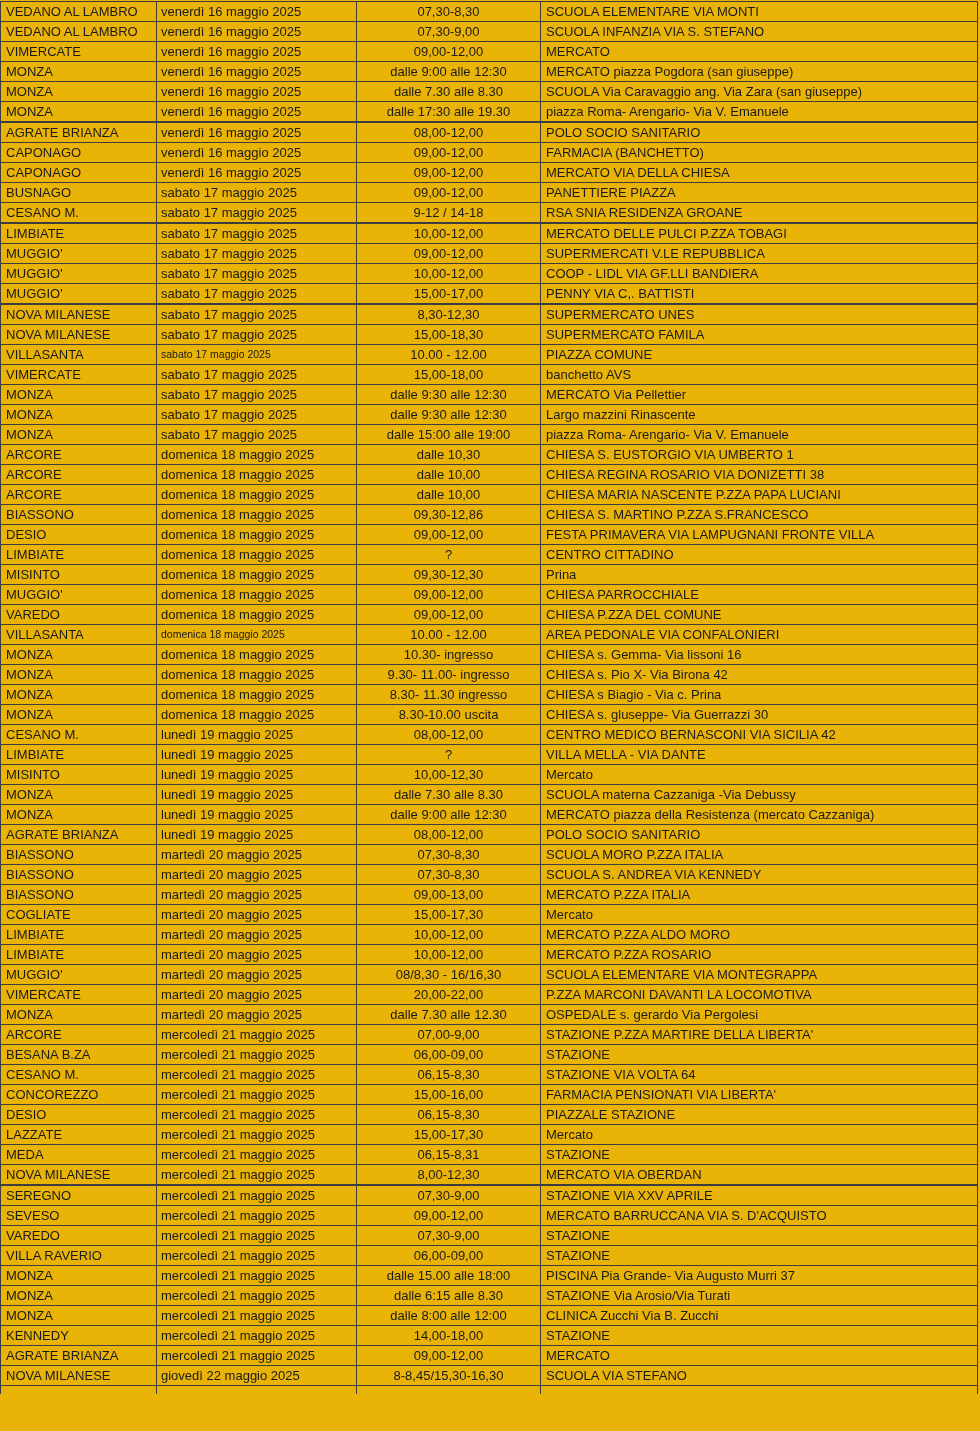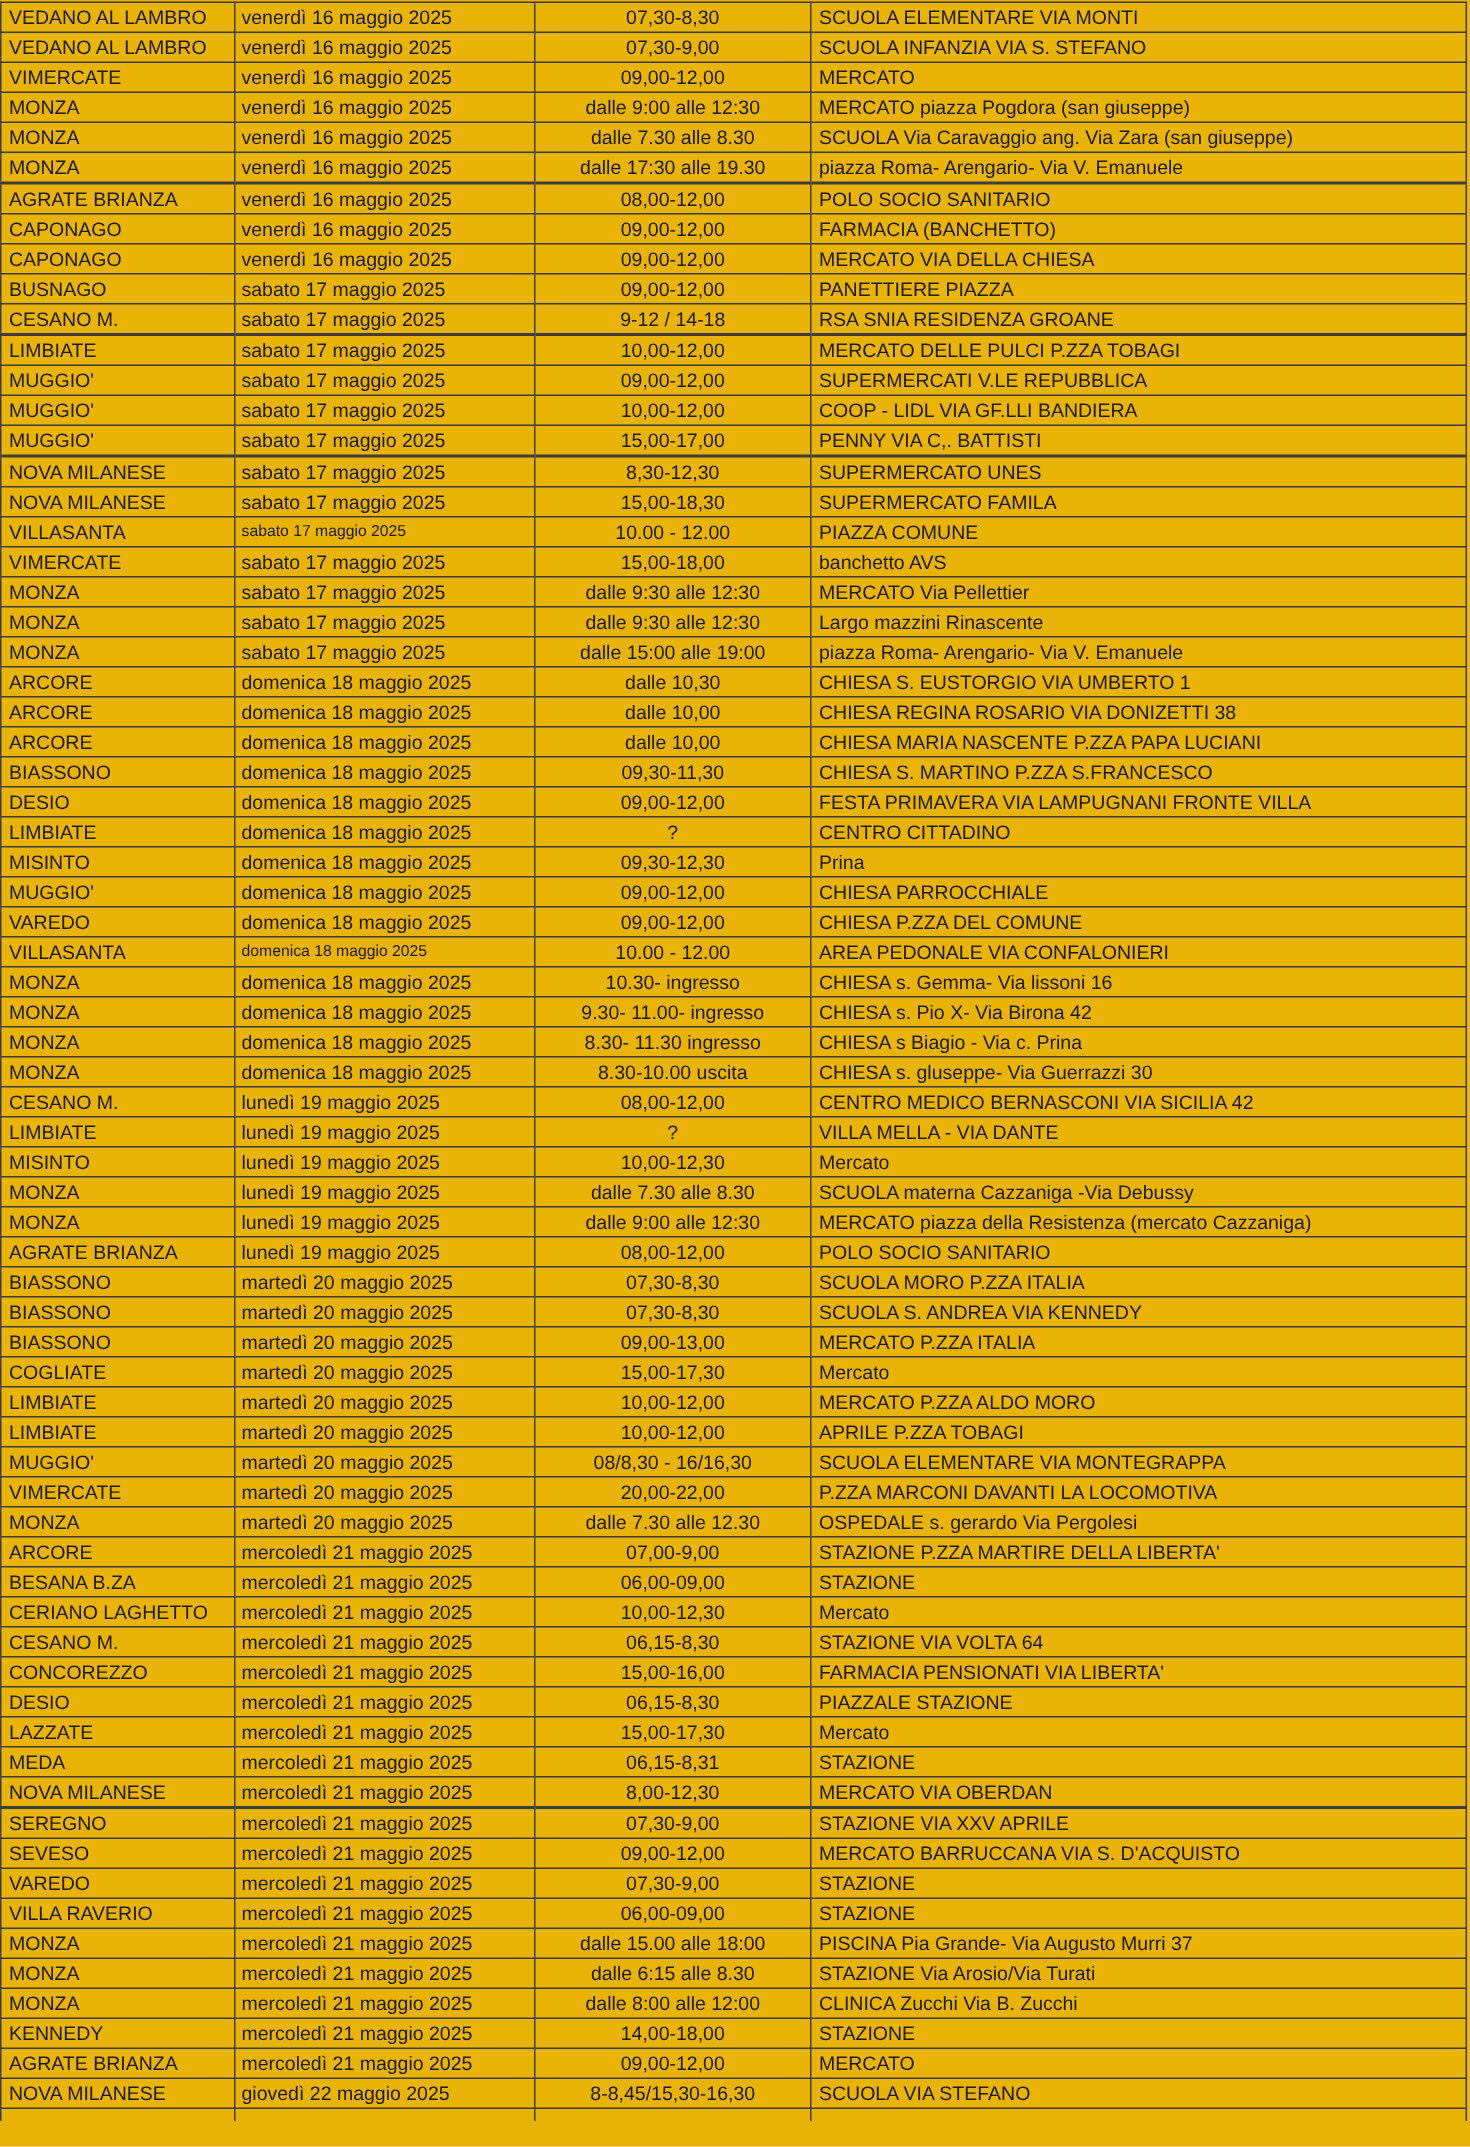--- a/index.html
+++ b/index.html
@@ -207,21 +207,21 @@
   </tr>
         <tr>
     <td class="loc">ARCORE</td>
     <td class="date">domenica 18 maggio 2025</td>
     <td class="time">dalle 10,00</td>
     <td class="place">CHIESA MARIA NASCENTE P.ZZA PAPA LUCIANI</td>
   </tr>
         <tr>
     <td class="loc">BIASSONO</td>
     <td class="date">domenica 18 maggio 2025</td>
-    <td class="time">09,30-11,30</td>
+    <td class="time">09,30-12,86</td>
     <td class="place">CHIESA S. MARTINO P.ZZA S.FRANCESCO</td>
   </tr>
         <tr>
     <td class="loc">DESIO</td>
     <td class="date">domenica 18 maggio 2025</td>
     <td class="time">09,00-12,00</td>
     <td class="place">FESTA PRIMAVERA VIA LAMPUGNANI FRONTE VILLA</td>
   </tr>
         <tr>
     <td class="loc">LIMBIATE</td>
@@ -340,21 +340,21 @@
         <tr>
     <td class="loc">LIMBIATE</td>
     <td class="date">martedì 20 maggio 2025</td>
     <td class="time">10,00-12,00</td>
     <td class="place">MERCATO P.ZZA ALDO MORO</td>
   </tr>
         <tr>
     <td class="loc">LIMBIATE</td>
     <td class="date">martedì 20 maggio 2025</td>
     <td class="time">10,00-12,00</td>
-    <td class="place">APRILE P.ZZA TOBAGI</td>
+    <td class="place">MERCATO P.ZZA ROSARIO</td>
   </tr>
         <tr>
     <td class="loc">MUGGIO'</td>
     <td class="date">martedì 20 maggio 2025</td>
     <td class="time">08/8,30 - 16/16,30</td>
     <td class="place">SCUOLA ELEMENTARE VIA MONTEGRAPPA</td>
   </tr>
         <tr>
     <td class="loc">VIMERCATE</td>
     <td class="date">martedì 20 maggio 2025</td>
@@ -371,26 +371,20 @@
     <td class="loc">ARCORE</td>
     <td class="date">mercoledì 21 maggio 2025</td>
     <td class="time">07,00-9,00</td>
     <td class="place">STAZIONE P.ZZA MARTIRE DELLA LIBERTA'</td>
   </tr>
         <tr>
     <td class="loc">BESANA B.ZA</td>
     <td class="date">mercoledì 21 maggio 2025</td>
     <td class="time">06,00-09,00</td>
     <td class="place">STAZIONE</td>
-  </tr>
-        <tr>
-    <td class="loc">CERIANO LAGHETTO</td>
-    <td class="date">mercoledì 21 maggio 2025</td>
-    <td class="time">10,00-12,30</td>
-    <td class="place">Mercato</td>
   </tr>
         <tr>
     <td class="loc">CESANO M.</td>
     <td class="date">mercoledì 21 maggio 2025</td>
     <td class="time">06,15-8,30</td>
     <td class="place">STAZIONE VIA VOLTA 64</td>
   </tr>
         <tr>
     <td class="loc">CONCOREZZO</td>
     <td class="date">mercoledì 21 maggio 2025</td>

